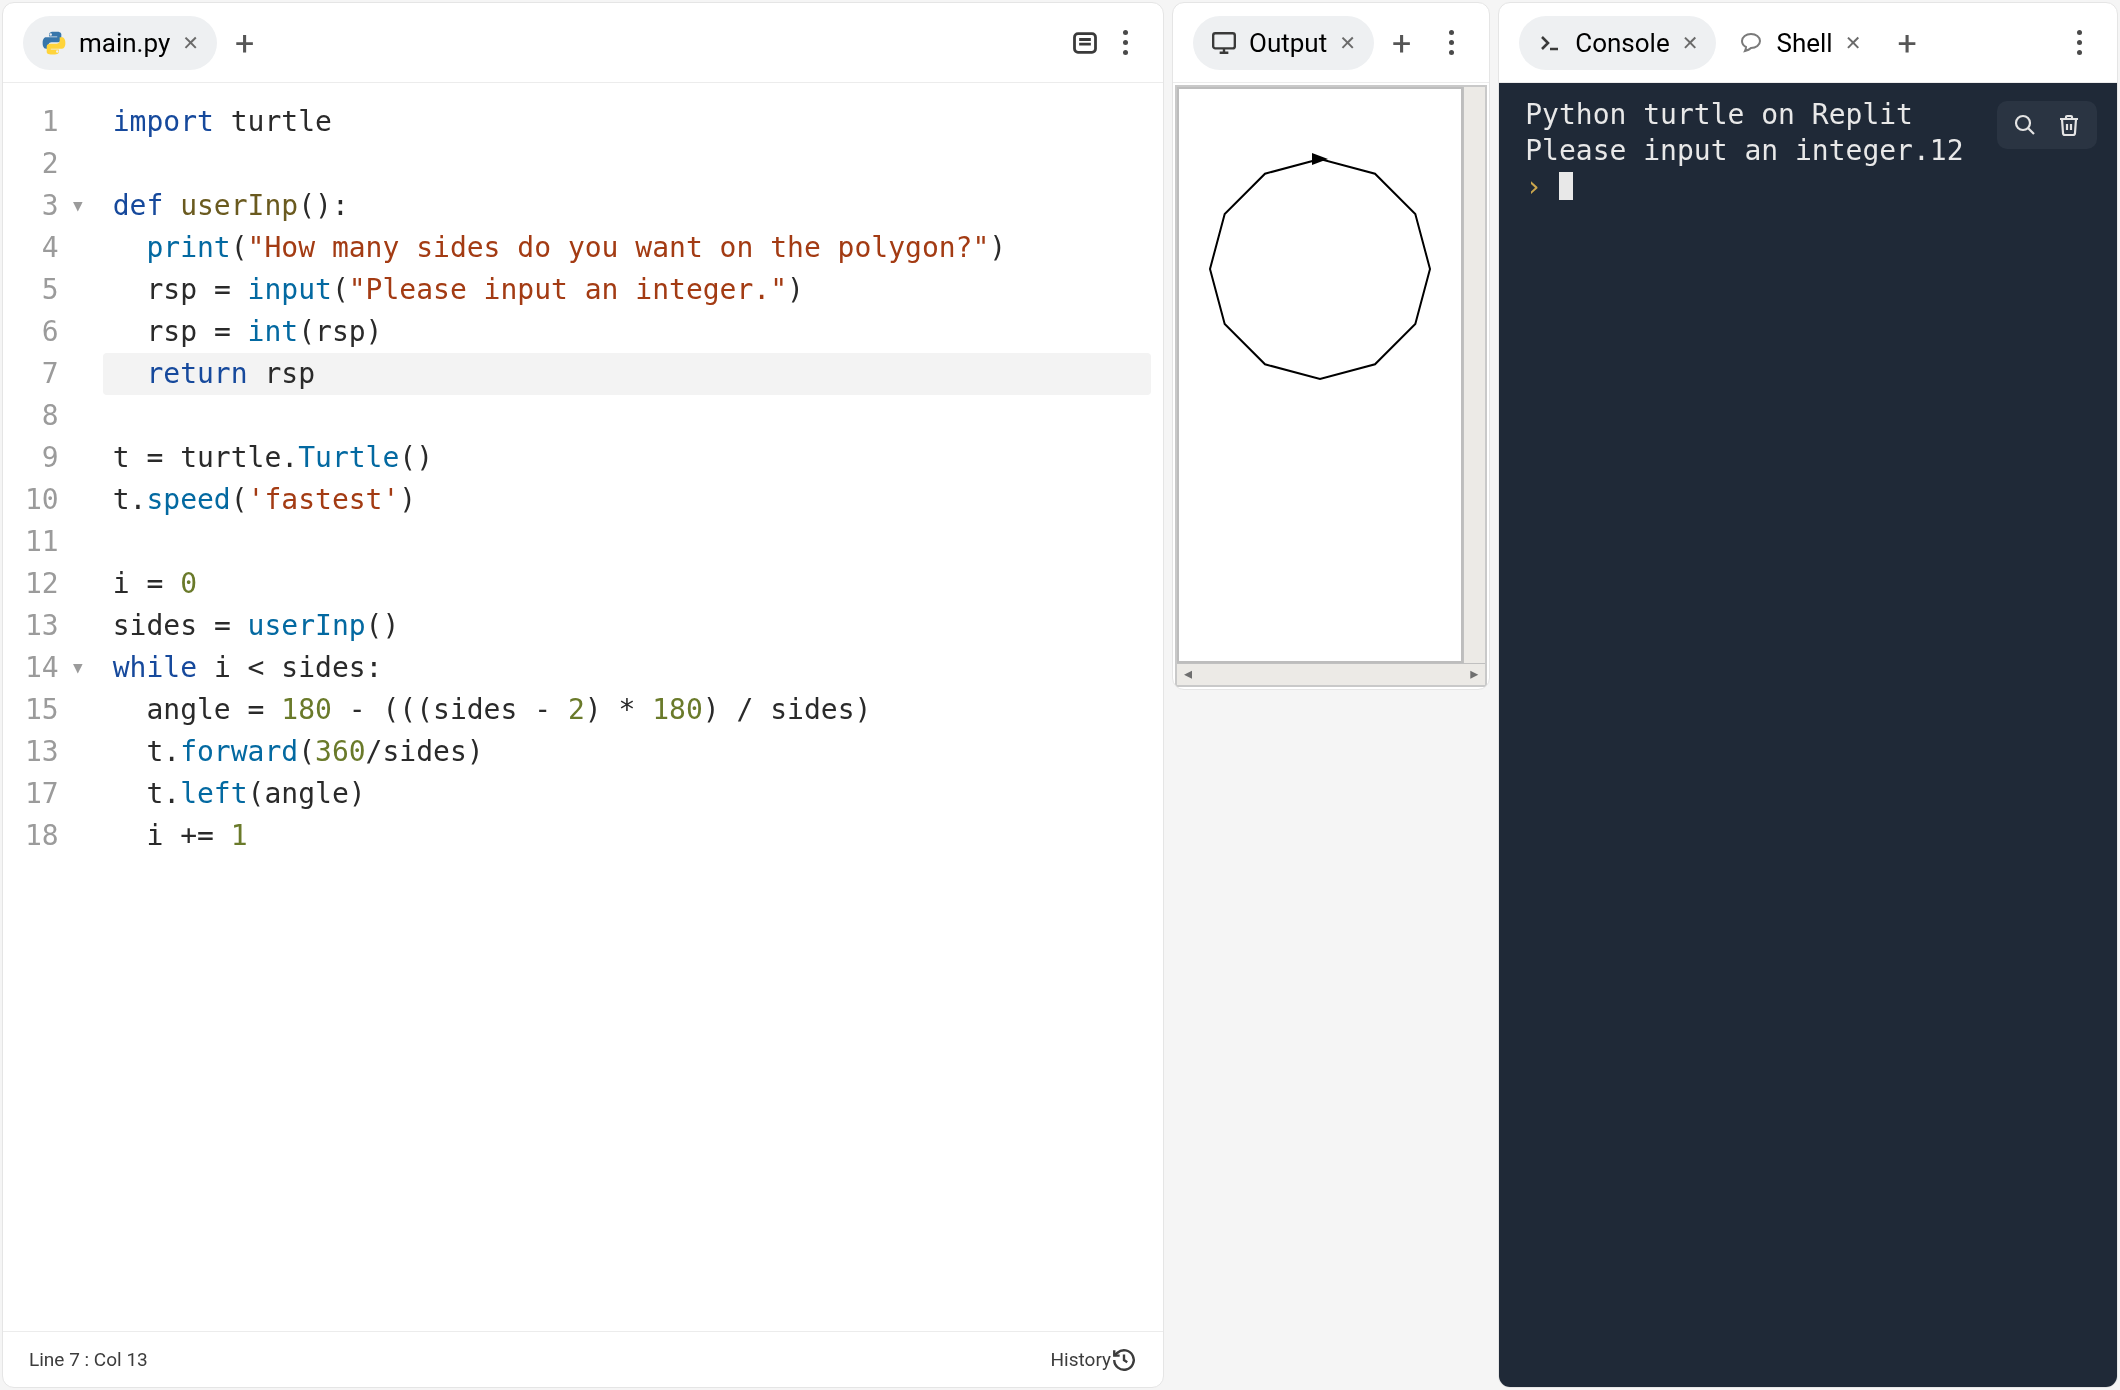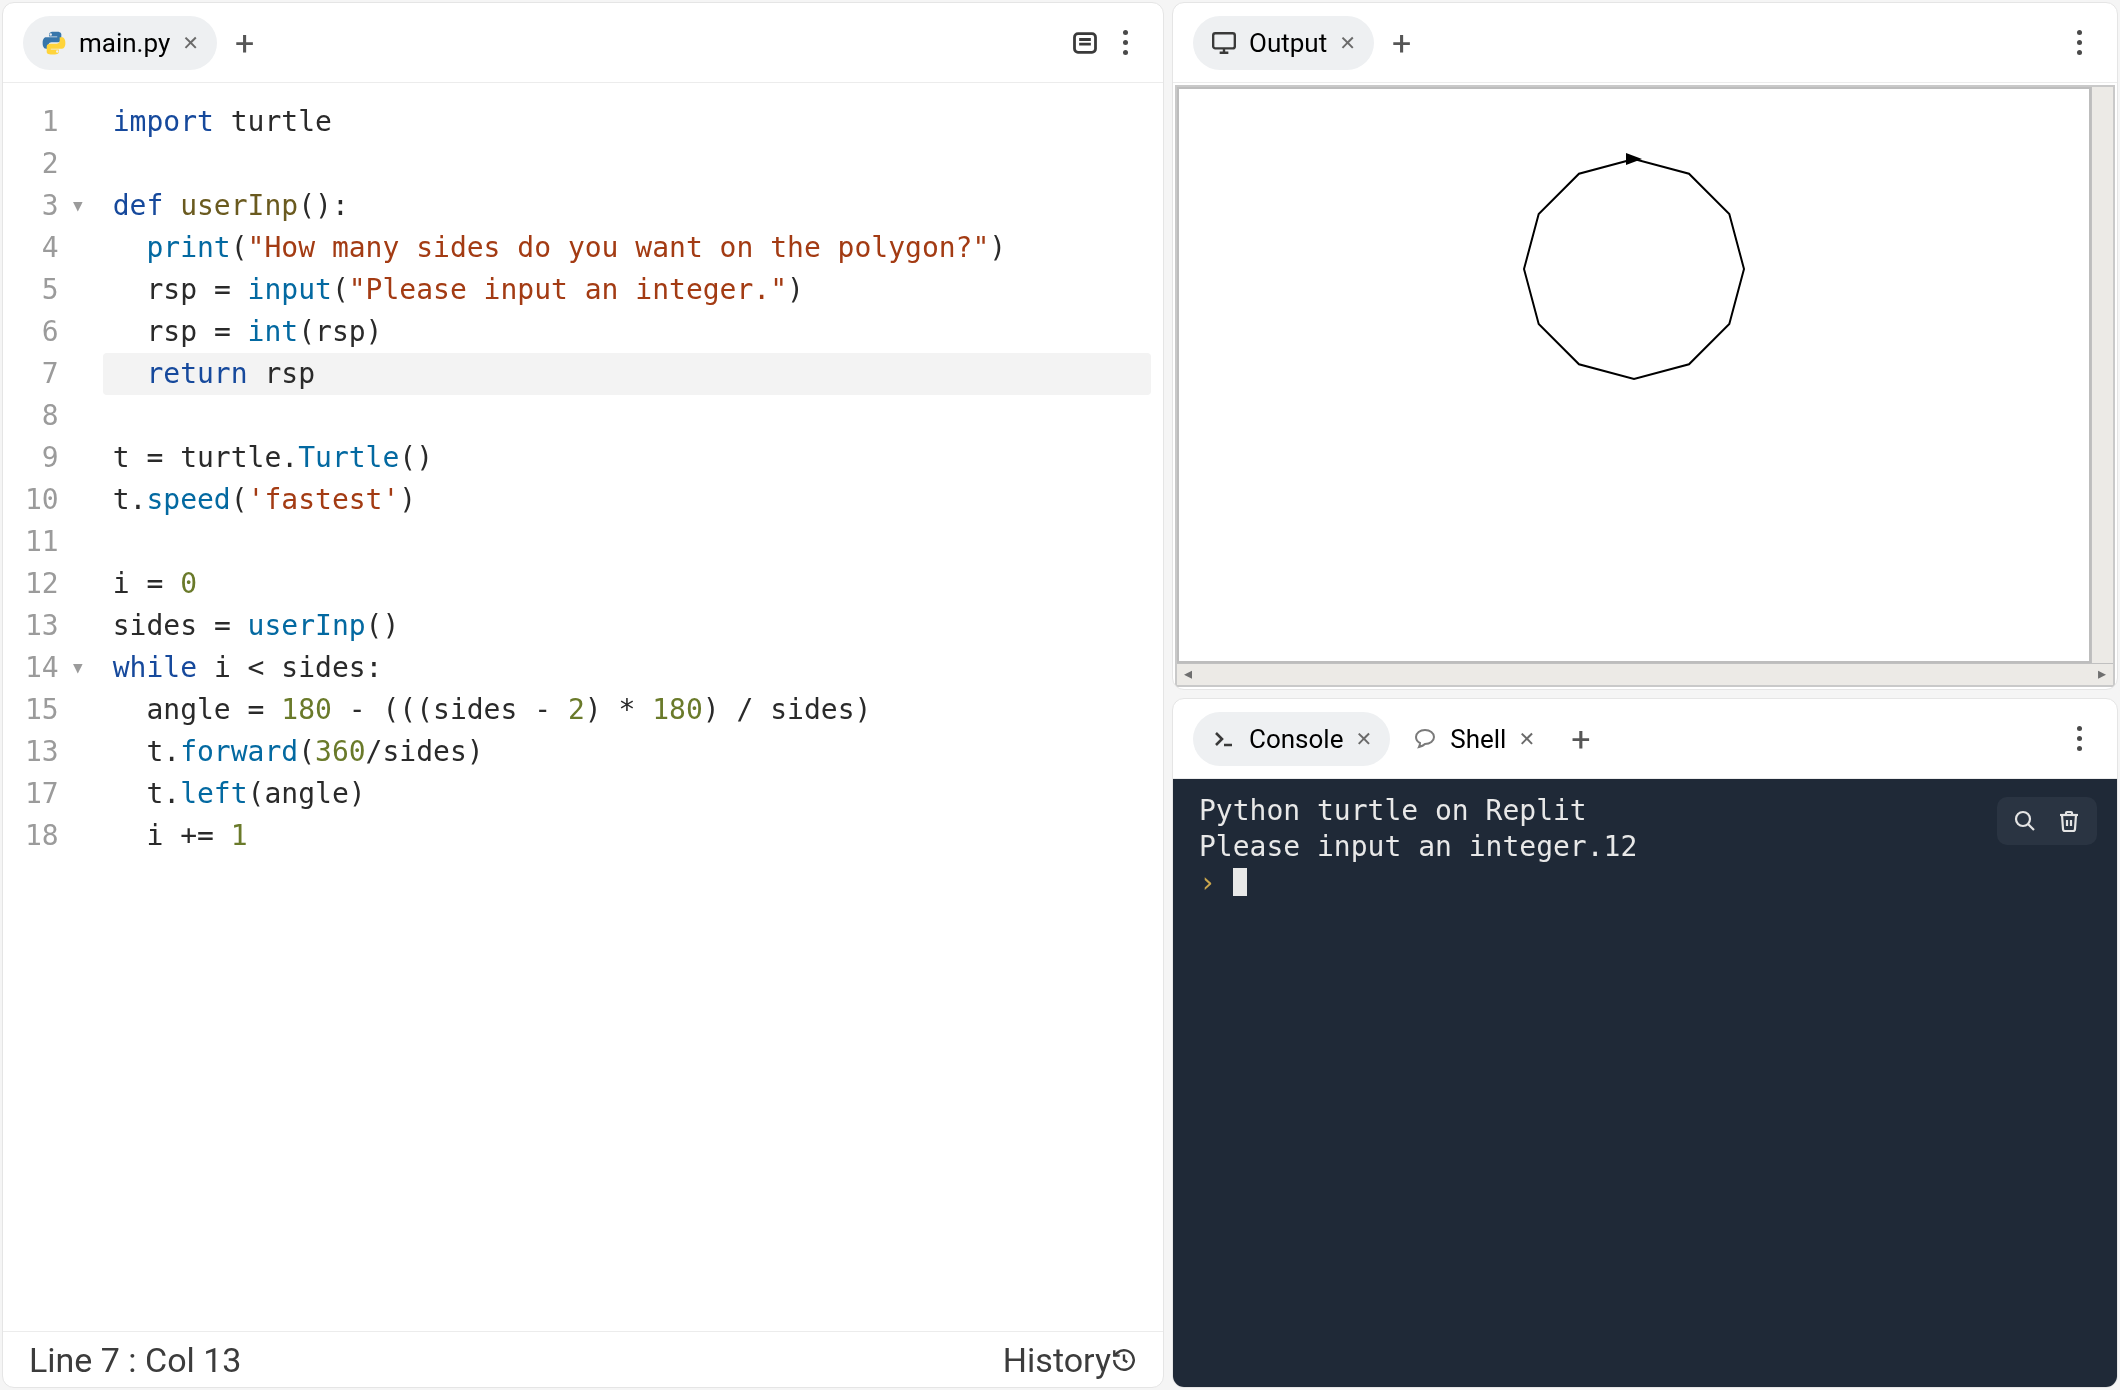--- a/index.html
+++ b/index.html
@@ -19,21 +19,21 @@
     flex-direction: column;
     overflow: hidden;
   }
   .left-pane {
     width: 1162px;
     height: 1386px;
     margin: 2px 4px 2px 2px;
   }
   .right-col {
     display: flex;
-    flex-direction: column;
+    flex-direction: row;
     flex: 1;
     margin: 2px 2px 2px 4px;
     gap: 8px;
   }
   .output-pane { height: 688px; }
   .console-pane { flex: 1; }
   .tabbar {
     display: flex;
     align-items: center;
     height: 80px;
@@ -85,21 +85,21 @@
   .code-line.current { background: #f3f3f3; margin-left: -10px; padding-left: 10px; border-radius: 4px; }
   .k-import, .k-def, .k-return, .k-while { color: #16499c; }
   .fn { color: #6a5a1f; }
   .fn-call { color: #0369a1; }
   .str { color: #a33b13; }
   .num { color: #6a7a2a; }
   .ident, .punct { color: #2a2a2a; }
   .statusbar {
     height: 56px; border-top: 1px solid #ececec;
     display: flex; align-items: center; justify-content: space-between;
-    padding: 0 26px; font-size: 34px; color: #3c3c3c;
+    padding: 0 26px; font-size: 19px; color: #3c3c3c;
   }
   .history { display: flex; align-items: center; }
   .output-body {
     flex: 1; display: flex; flex-direction: column; background: #eceae6;
     border: 2px solid #c9c9c9; margin: 2px;
   }
   .canvas-wrap {
     flex: 1; background: #fff; border: 2px solid #bdbdbd;
     display: flex; align-items: flex-start; justify-content: center; padding-top: 50px;
     overflow: hidden;

